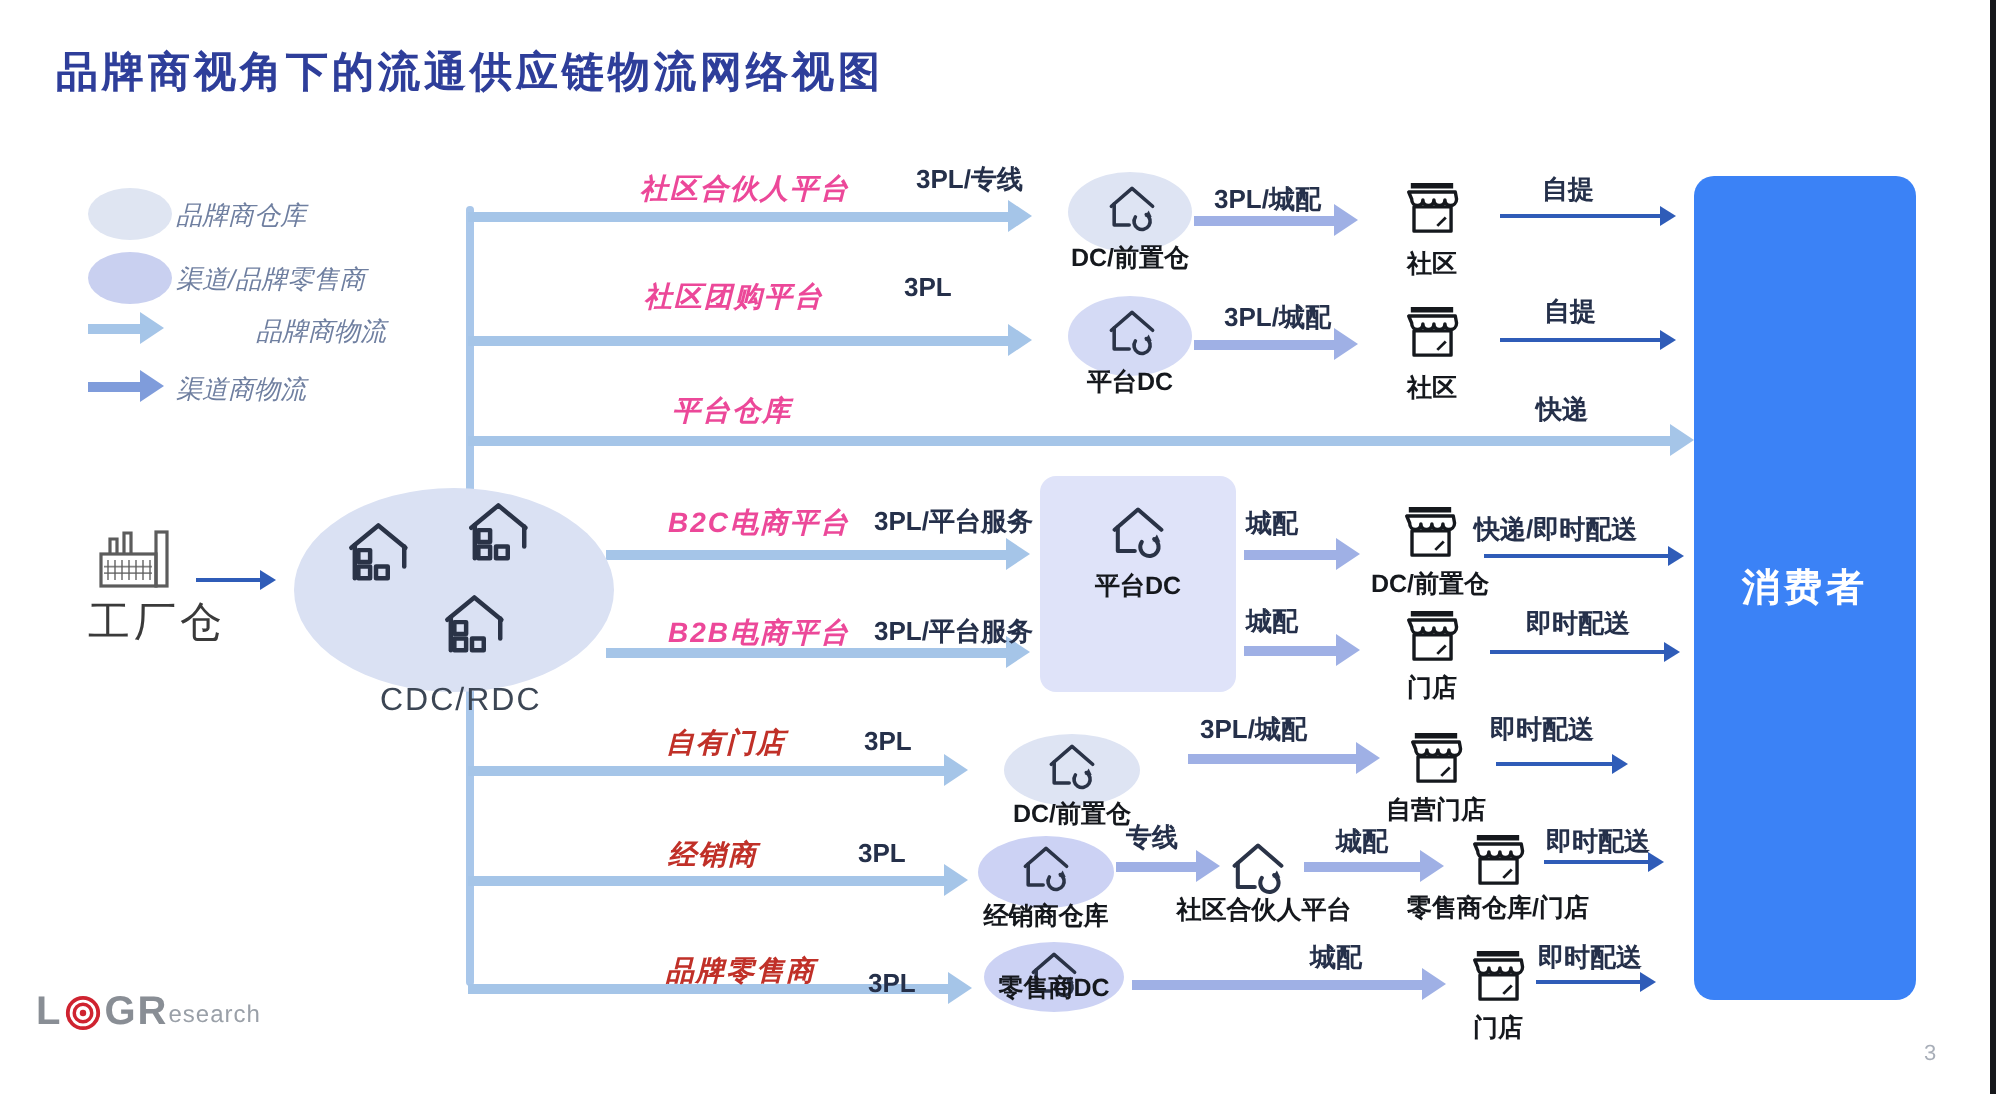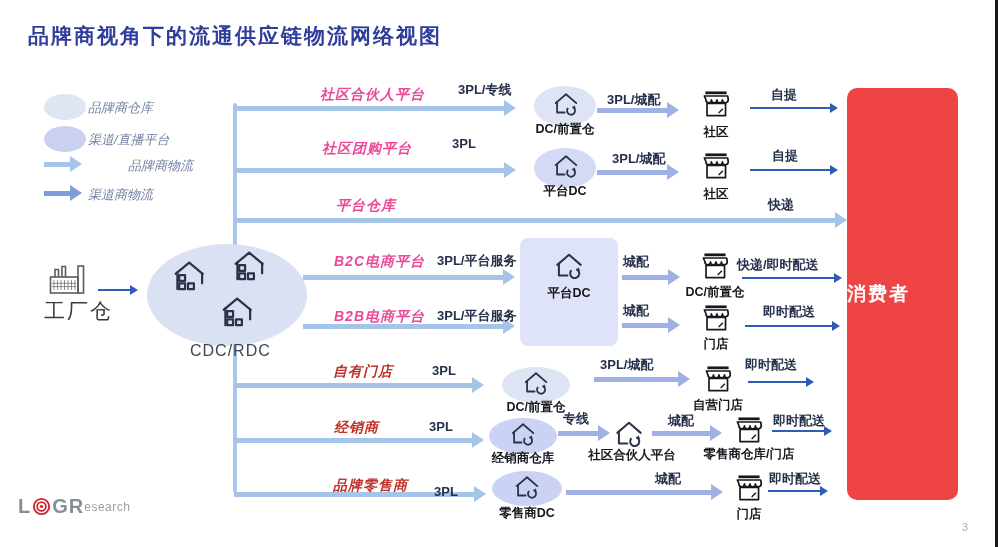--- a/index.html
+++ b/index.html
@@ -20,42 +20,42 @@
   .lbl-plat{position:absolute;font-style:italic;font-weight:bold;font-size:14px;color:#ec4899;letter-spacing:1px;white-space:nowrap;}
   .lbl-plat.red{color:#c03028;}
   .lbl-leg{position:absolute;font-weight:bold;font-size:13px;color:#25304a;white-space:nowrap;}
   .lbl-node{position:absolute;font-weight:bold;font-size:12.5px;color:#15181d;white-space:nowrap;text-align:center;}
   .lbl-legend{position:absolute;font-style:italic;font-size:13px;color:#6f7fa0;white-space:nowrap;}
   .ell{position:absolute;border-radius:50%;}
   .icon{position:absolute;}
   .trunk{position:absolute;background:#a9c7ea;border-radius:2px;}
   .lbl-cdc{position:absolute;font-size:16px;color:#3c4654;letter-spacing:1px;white-space:nowrap;}
   .lbl-factory{position:absolute;font-size:21px;color:#3a3a3a;letter-spacing:2px;white-space:nowrap;}
-  .consumer{position:absolute;background:#ef4444;border-radius:10px;display:flex;align-items:center;}
+  .consumer{position:absolute;background:#3b82f6;border-radius:10px;display:flex;align-items:center;justify-content:center;}
   .consumer span{color:#fff;font-size:19px;font-weight:bold;letter-spacing:2px;}
   .pdcbox{position:absolute;background:#dfe3f9;border-radius:8px;}
   .pagenum{position:absolute;font-size:11px;color:#a8aeb8;}
   .edge{position:absolute;background:#17181c;}
   .logo-line1{position:absolute;display:flex;align-items:center;color:#898e95;font-weight:bold;font-size:20px;letter-spacing:1px;}
   .logo-line1 .suf{font-size:12px;font-weight:normal;color:#9aa0a8;letter-spacing:.5px;}
   .logo-cn{position:absolute;font-size:13px;color:#555c66;letter-spacing:10px;white-space:nowrap;}
 </style>
 </head>
 <body>
 
 <div id="stage">
 
   <div class="lbl-title" style="left:28px;top:22px;">品牌商视角下的流通供应链物流网络视图</div>
 
   <div class="edge" style="left:995px;top:0;width:3px;height:547px;"></div>
 
   <div class="ell" style="left:44px;top:94px;width:42px;height:26px;background:#dfe5f2;"></div>
   <div class="lbl-legend" style="left:88px;top:99px;">品牌商仓库</div>
   <div class="ell" style="left:44px;top:126px;width:42px;height:26px;background:#c9d0f0;"></div>
-  <div class="lbl-legend" style="left:88px;top:131px;">渠道/直播平台</div>
+  <div class="lbl-legend" style="left:88px;top:131px;">渠道/品牌零售商</div>
   <div class="ar c-brand" style="left:44px;top:156px;width:38px;">
       <div class="bar"></div>
       <div class="head"></div>
     </div>
   <div class="lbl-legend" style="left:88px;top:157px;margin-left:40px;">品牌商物流</div>
   <div class="ar c-chan2" style="left:44px;top:185px;width:38px;">
       <div class="bar"></div>
       <div class="head"></div>
     </div>
   <div class="lbl-legend" style="left:88px;top:186px;">渠道商物流</div>
@@ -327,21 +327,21 @@
 
   <div class="ell" style="left:492px;top:471px;width:70px;height:35px;background:#ccd2f4;"></div>
   <div class="icon" style="left:512px;top:473px;width:30px;height:30px;"><svg viewBox="0 0 32 32" width="100%" height="100%">
         <g fill="none" stroke="#2a3347" stroke-width="1.9" stroke-linecap="round" stroke-linejoin="round">
           <path d="M5 14 L16 4.5 L27 14"></path>
           <path d="M6.5 12.8 V24 H14.5"></path>
           <path d="M23.6 18.4 a4.3 4.3 0 1 1 -5.8 1.3"></path>
         </g>
         <path d="M24.9 16.2 l1.6 3.5 -3.7 -0.3 z" fill="#2a3347"></path>
       </svg></div>
-  <div class="lbl-node" style="left:492px;top:505px;width:70px;">零售商DC</div>
+  <div class="lbl-node" style="left:492px;top:486px;width:70px;">零售商DC</div>
   <div class="icon" style="left:731px;top:472px;width:36px;height:34px;"><svg viewBox="0 0 34 32" width="100%" height="100%">
         <g fill="none" stroke="#15181d" stroke-width="1.6" stroke-linejoin="round">
           <path d="M7 4.5 H27" stroke-width="2.6"></path>
           <path d="M6 7.5 H28 L28.6 10.8 C28.6 12.8 27.2 13.9 25.7 13.9 C24.2 13.9 23.1 12.8 23.1 11.2 C23.1 12.8 22 13.9 20.5 13.9 C19 13.9 17.9 12.8 17.9 11.2 C17.9 12.8 16.8 13.9 15.3 13.9 C13.8 13.9 12.7 12.8 12.7 11.2 C12.7 12.8 11.6 13.9 10.1 13.9 C8.6 13.9 7.4 12.8 7.4 10.8 Z"></path>
           <rect x="8.5" y="14.5" width="17.5" height="11.5"></rect>
           <path d="M19.5 23.5 l4 -4" stroke-width="1.3"></path>
         </g>
       </svg></div>
   <div class="lbl-node" style="left:734px;top:506px;width:30px;">门店</div>
 

